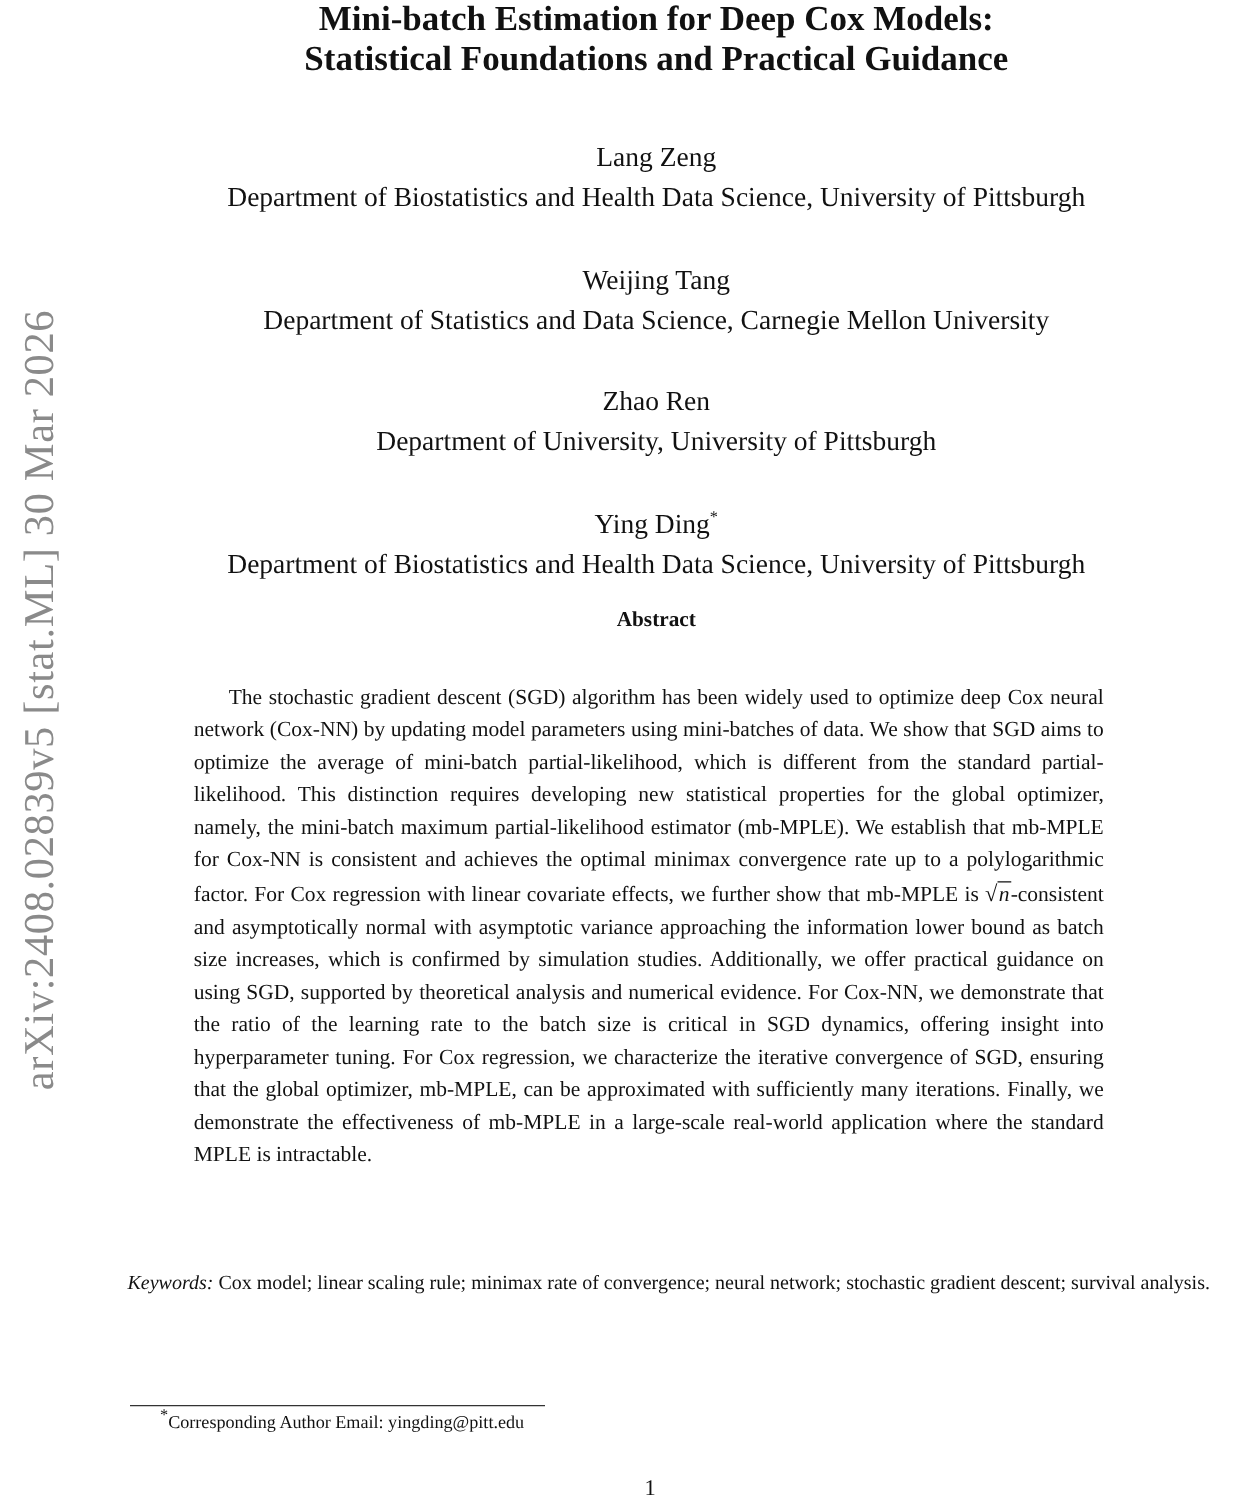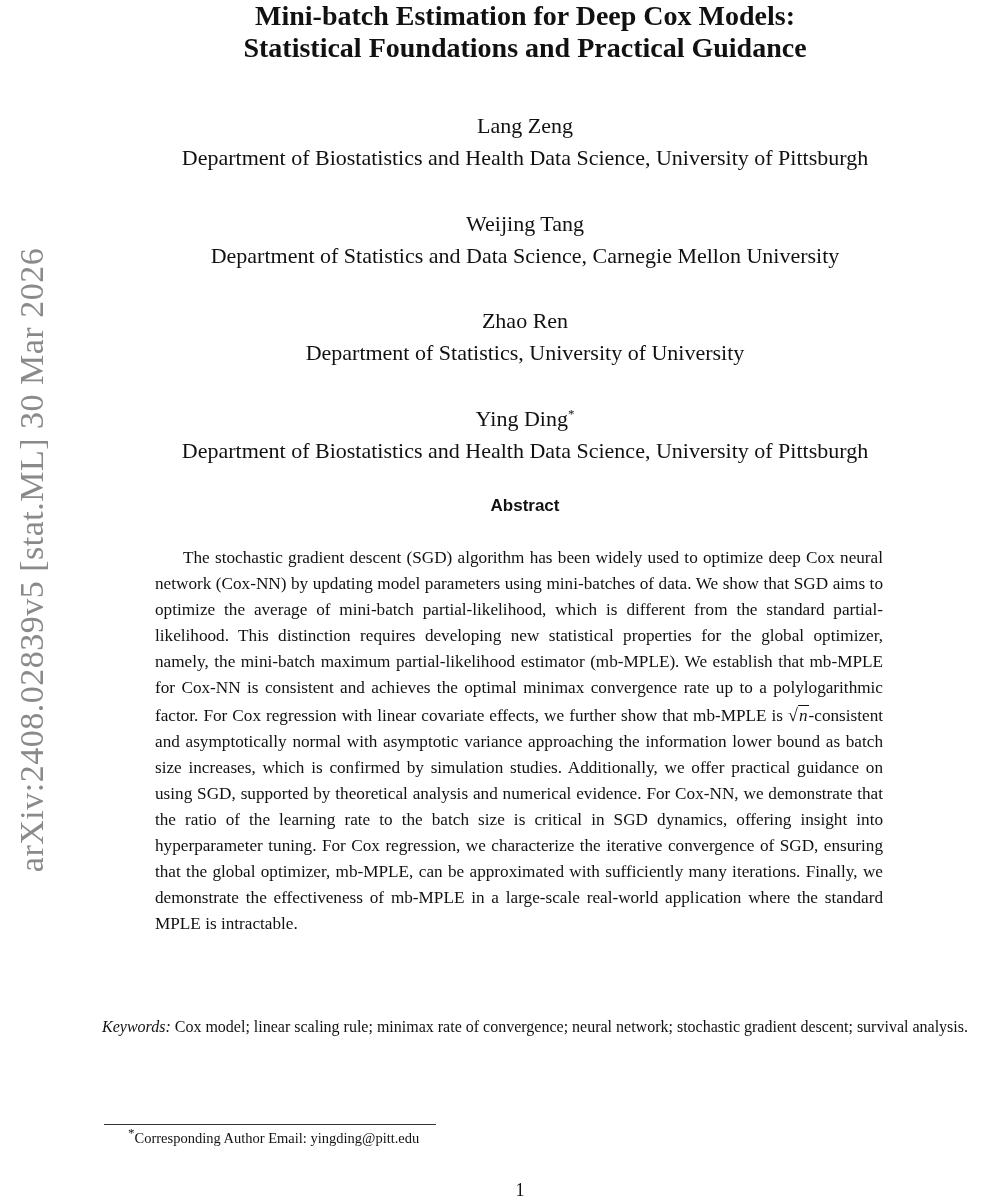--- a/index.html
+++ b/index.html
@@ -27,22 +27,22 @@
   }
   .author-block {
     position: absolute; left: 100px; width: 850px; text-align: center;
     font-family: "Liberation Serif", serif;
     margin-top: 20px;
   }
   .author-name { font-size: 22px; line-height: 32px; }
   .author-aff  { font-size: 22px; line-height: 32px; white-space: nowrap; }
   sup { font-size: 13px; vertical-align: super; line-height: 0; }
   .abstract-title {
-    position: absolute; left: 100px; width: 850px; top: 496px;
-    text-align: center; font-family: Liberation Sans, sans-serif;
+    position: absolute; left: 100px; width: 850px; top: 486px;
+    text-align: center; font-family: Liberation Serif, serif;
     font-weight: bold; font-size: 17px;
   }
   .abstract-body {
     position: absolute; left: 155px; width: 728px; top: 545px;
     font-family: "Liberation Serif", serif;
     font-size: 17.2px; line-height: 26.1px;
     text-align: justify; text-indent: 28px;
     hyphens: manual;
   }
   .keywords {
@@ -84,21 +84,21 @@
   <div class="author-aff">Department of Biostatistics and Health Data Science, University of Pittsburgh</div>
 </div>
 
 <div class="author-block" style="top:188px;">
   <div class="author-name">Weijing Tang</div>
   <div class="author-aff">Department of Statistics and Data Science, Carnegie Mellon University</div>
 </div>
 
 <div class="author-block" style="top:285px;">
   <div class="author-name">Zhao Ren</div>
-  <div class="author-aff">Department of Statistics, University of University</div>
+  <div class="author-aff">Department of University, University of Pittsburgh</div>
 </div>
 
 <div class="author-block" style="top:383px;">
   <div class="author-name"><span>Ying Ding</span><sup>*</sup></div>
   <div class="author-aff">Department of Biostatistics and Health Data Science, University of Pittsburgh</div>
 </div>
 
 <div class="abstract-title">Abstract</div>
 
 <div class="abstract-body"><span>The stochastic gradient descent (SGD) algorithm has been widely used to optimize deep Cox neural network (Cox-NN) by updating model parameters using mini-batches of data. We show that SGD aims to optimize the average of mini-batch partial-likelihood, which is different from the standard partial-likelihood. This distinction requires developing new statistical properties for the global optimizer, namely, the mini-batch maximum partial-likelihood estimator (mb-MPLE). We establish that mb-MPLE for Cox-NN is consistent and achieves the optimal minimax convergence rate up to a polylogarithmic factor. For Cox regression with linear covariate effects, we further show that mb-MPLE is </span><span class="sqrt"><span class="rad">√</span><span class="n">n</span></span><span>-consistent and asymptotically normal with asymptotic variance approaching the information lower bound as batch size increases, which is confirmed by simulation studies. Additionally, we offer practical guidance on using SGD, supported by theoretical analysis and numerical evidence. For Cox-NN, we demonstrate that the ratio of the learning rate to the batch size is critical in SGD dynamics, offering insight into hyperparameter tuning. For Cox regression, we characterize the iterative convergence of SGD, ensuring that the global optimizer, mb-MPLE, can be approximated with sufficiently many iterations. Finally, we demonstrate the effectiveness of mb-MPLE in a large-scale real-world application where the standard MPLE is intractable.</span></div>

